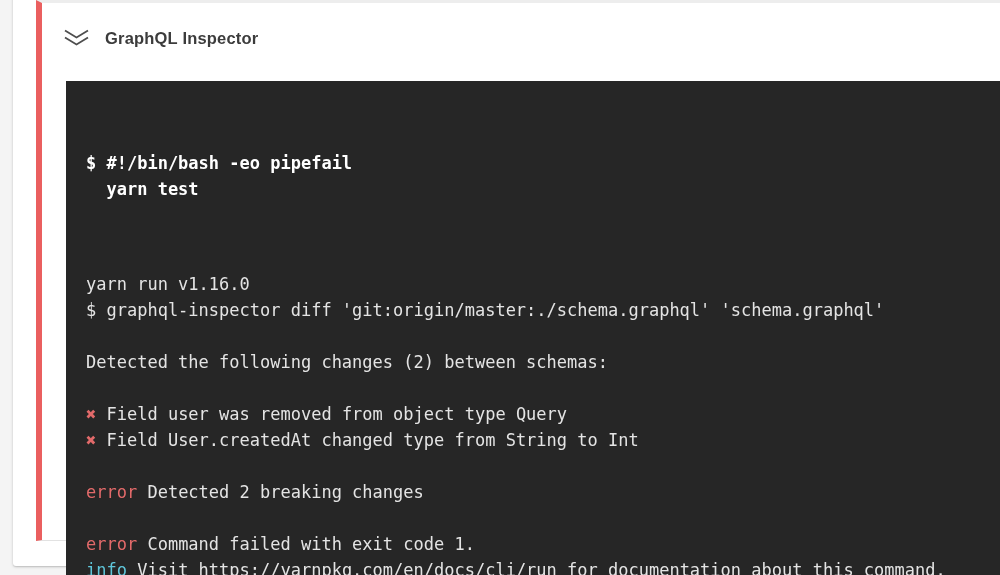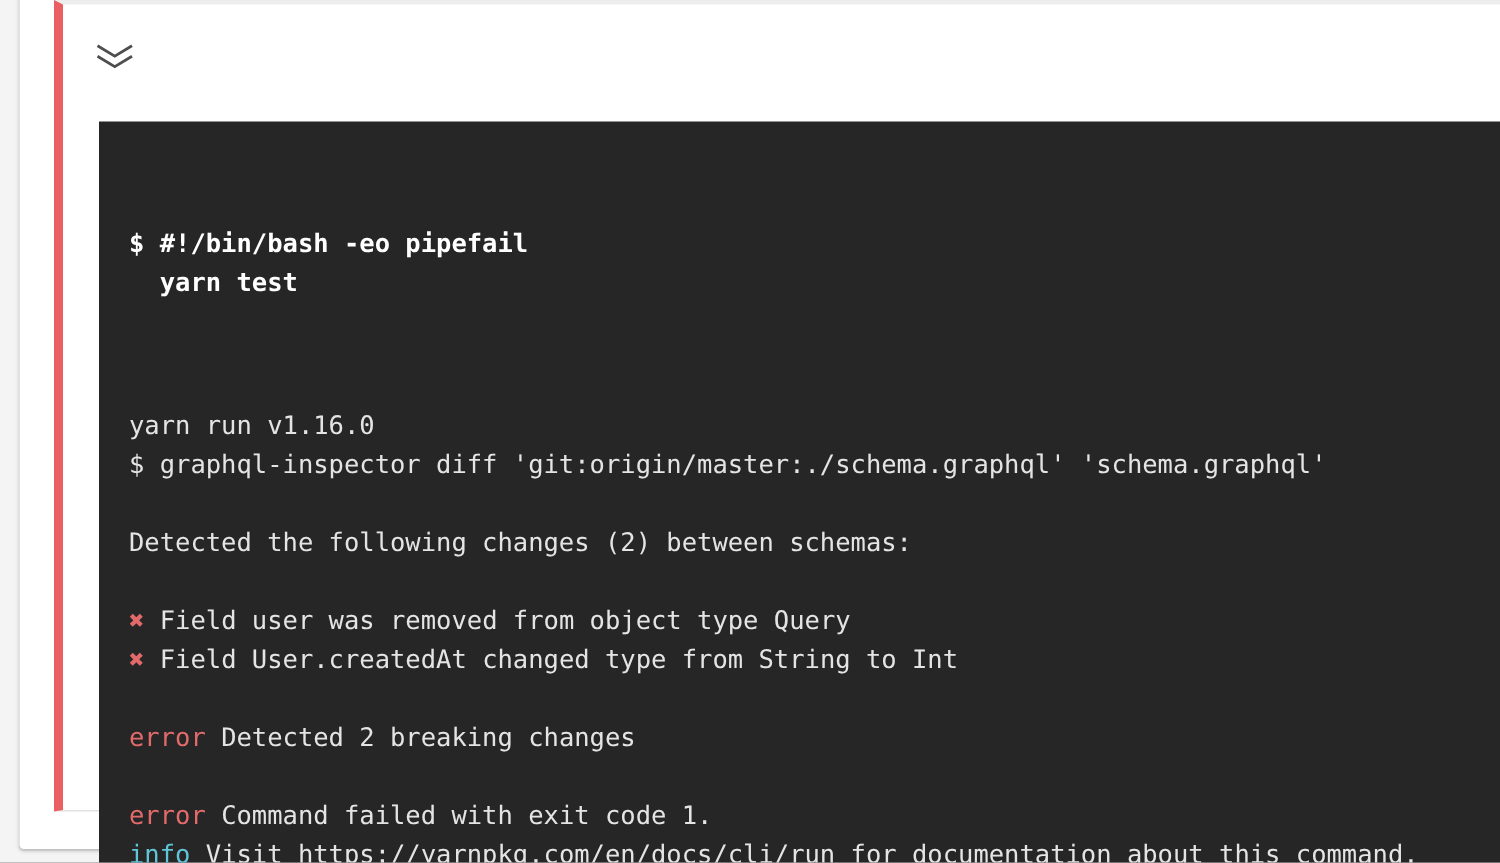--- a/index.html
+++ b/index.html
@@ -84,20 +84,21 @@
   <div class="card">
     <section class="step">
 
       <div class="step-header">
         <span class="chev">
           <svg viewBox="0 0 27 18" width="27" height="18" fill="none" stroke="#4e4e4e" stroke-width="1.8" stroke-linejoin="miter">
             <polyline points="2,1.5 13.5,8.5 25,1.5"></polyline>
             <polyline points="2,8.5 13.5,15.5 25,8.5"></polyline>
           </svg>
         </span>
+        <span class="step-title">GraphQL Inspector</span>
       </div>
 
       <div class="terminal">
         <div class="cmd"><div class="line" style="color: rgb(255, 255, 255);">$ #!/bin/bash -eo pipefail</div><div class="line" style="color: rgb(255, 255, 255);">  yarn test</div></div>
         <div class="out"><div class="line"><span style="color: rgb(228, 228, 228);">yarn run v1.16.0</span></div><div class="line"><span style="color: rgb(228, 228, 228);">$ graphql-inspector diff 'git:origin/master:./schema.graphql' 'schema.graphql'</span></div><div class="line"> </div><div class="line"><span style="color: rgb(228, 228, 228);">Detected the following changes (2) between schemas:</span></div><div class="line"> </div><div class="line"><span style="color: rgb(226, 106, 106);">✖</span><span style="color: rgb(228, 228, 228);"> Field user was removed from object type Query</span></div><div class="line"><span style="color: rgb(226, 106, 106);">✖</span><span style="color: rgb(228, 228, 228);"> Field User.createdAt changed type from String to Int</span></div><div class="line"> </div><div class="line"><span style="color: rgb(226, 106, 106);">error</span><span style="color: rgb(228, 228, 228);"> Detected 2 breaking changes</span></div><div class="line"> </div><div class="line"><span style="color: rgb(226, 106, 106);">error</span><span style="color: rgb(228, 228, 228);"> Command failed with exit code 1.</span></div><div class="line"><span style="color: rgb(95, 198, 218);">info</span><span style="color: rgb(228, 228, 228);"> Visit https://yarnpkg.com/en/docs/cli/run for documentation about this command.</span></div></div>
       </div>
 
     </section>
   </div>
 </div>

